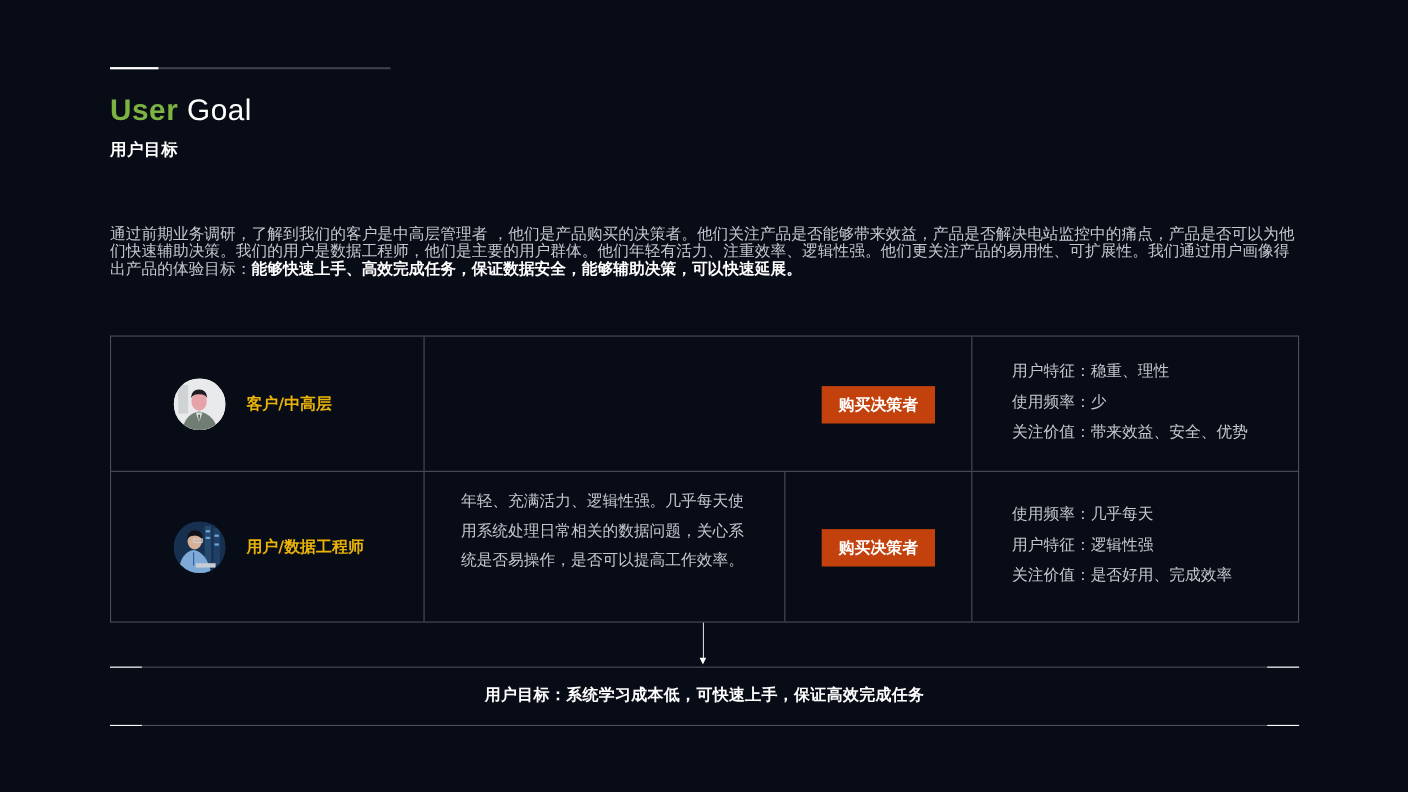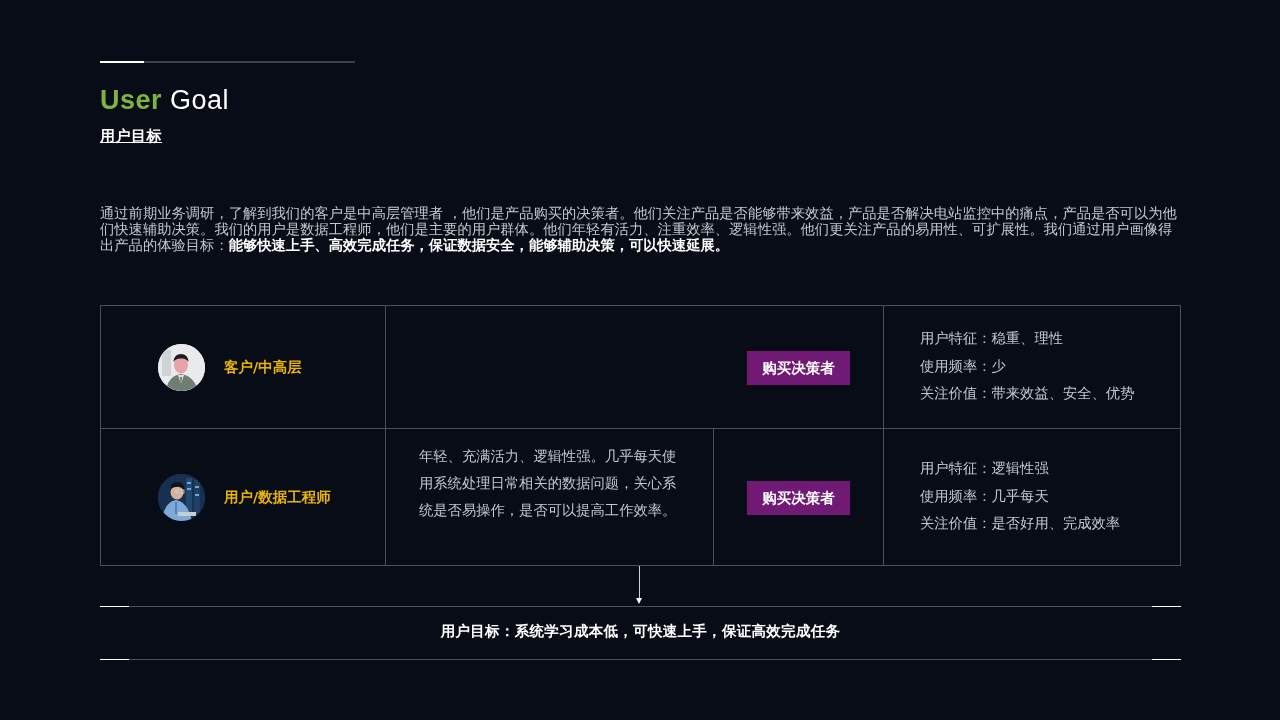--- a/index.html
+++ b/index.html
@@ -19,21 +19,21 @@
     }
     .title-en {
       position: absolute; left: 100px; top: 84px;
       font-family: "Liberation Sans", sans-serif;
       font-size: 27px; letter-spacing: 0.5px; line-height: 32px;
     }
     .title-en .w1 { color: #7cb342; font-weight: bold; }
     .title-en .w2 { color: #ffffff; font-weight: normal; }
     .title-cn {
       position: absolute; left: 100px; top: 127px;
-      font-size: 15px; font-weight: bold; color: #ffffff; letter-spacing: 0.5px; text-decoration: underline;
+      font-size: 15px; font-weight: bold; color: #ffffff; letter-spacing: 0.5px;
     }
     .intro {
       position: absolute; left: 100px; top: 205px; width: 1085px;
       font-size: 14.3px; line-height: 16px; color: #c4c7ce;
     }
     .intro .strong { color: #ffffff; font-weight: bold; }
 
     .table {
       position: absolute; left: 100px; top: 305px; width: 1081px; height: 261px;
       border: 1px solid #4b4f59;
@@ -62,21 +62,21 @@
 
     .desc {
       position: absolute; left: 33px; width: 270px;
       font-size: 14.3px; line-height: 27px; color: #c4c7ce;
     }
     .row.r1 .desc { top: 19px; }
     .row.r2 .desc { top: 14px; }
 
     .tag {
       position: absolute; left: 33px; width: 103px; height: 34px;
-      background: #701a75; color: #ffffff; font-size: 14.5px; font-weight: bold;
+      background: #c2410c; color: #ffffff; font-size: 14.5px; font-weight: bold;
       display: flex; align-items: center; justify-content: center;
       box-shadow: 1px 1px 0 #0a0e16;
     }
     .row.r1 .tag { top: 45px; }
     .row.r2 .tag { top: 52px; }
 
     .traits {
       position: absolute; left: 36px; font-size: 14.3px; line-height: 27.5px; color: #c4c7ce;
     }
     .row.r1 .traits { top: 19px; }
@@ -175,22 +175,22 @@
       </div>
     </div>
     <div class="col c2">
       <div class="desc">年轻、充满活力、逻辑性强。几乎每天使用系统处理日常相关的数据问题，关心系统是否易操作，是否可以提高工作效率。</div>
     </div>
     <div class="col c3">
       <div class="tag">购买决策者</div>
     </div>
     <div class="col c4">
       <div class="traits">
+        <div>使用频率：几乎每天</div>
         <div>用户特征：逻辑性强</div>
-        <div>使用频率：几乎每天</div>
         <div>关注价值：是否好用、完成效率</div>
       </div>
     </div>
   </div>
 </div>
 
 <div class="arrow-line"></div>
 <div class="arrow-head"></div>
 
 <div class="goal-rule top">

